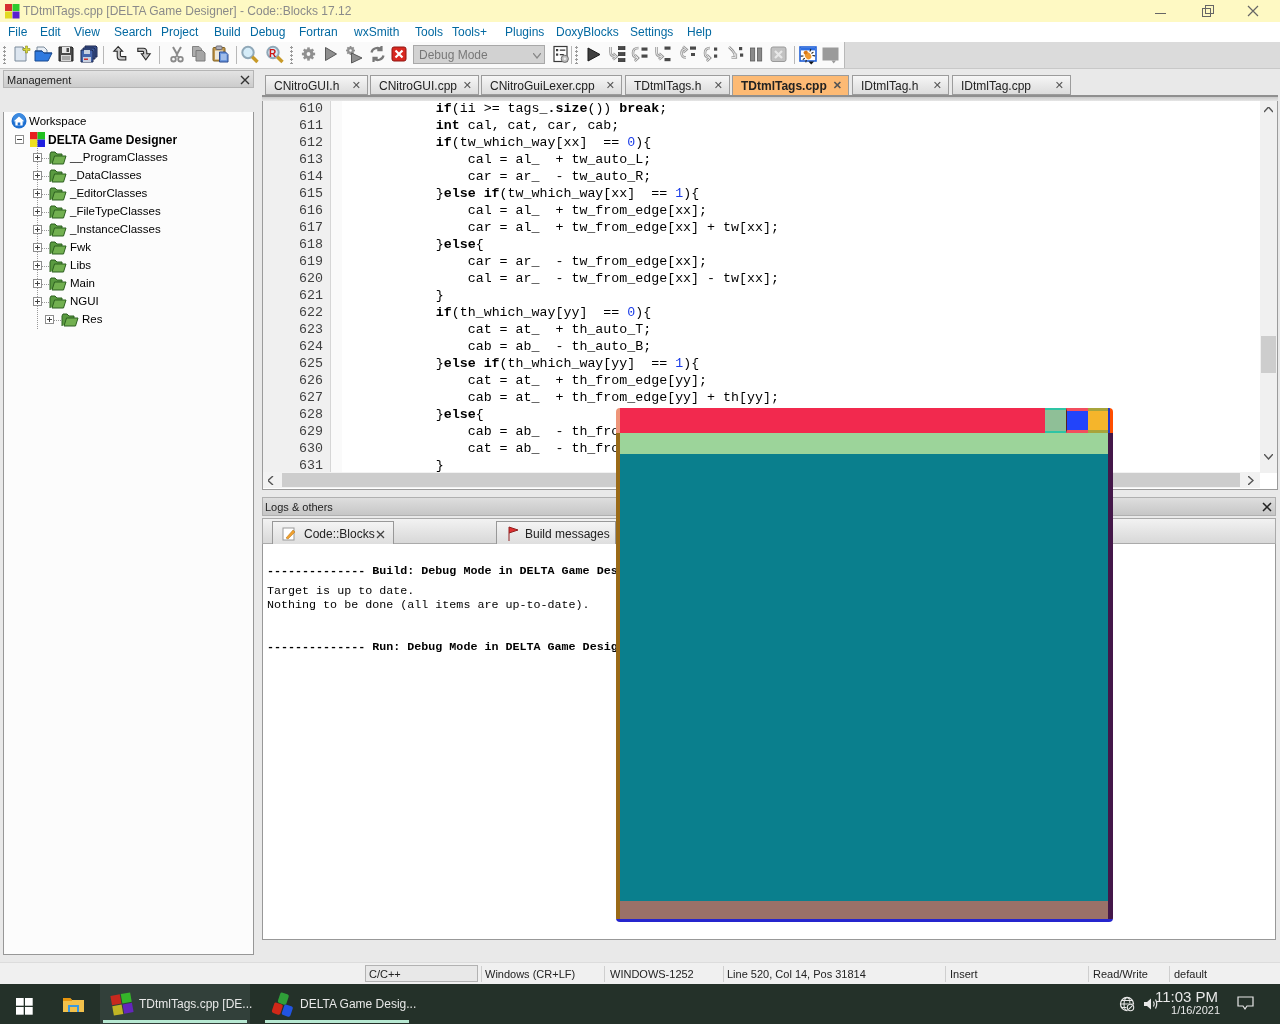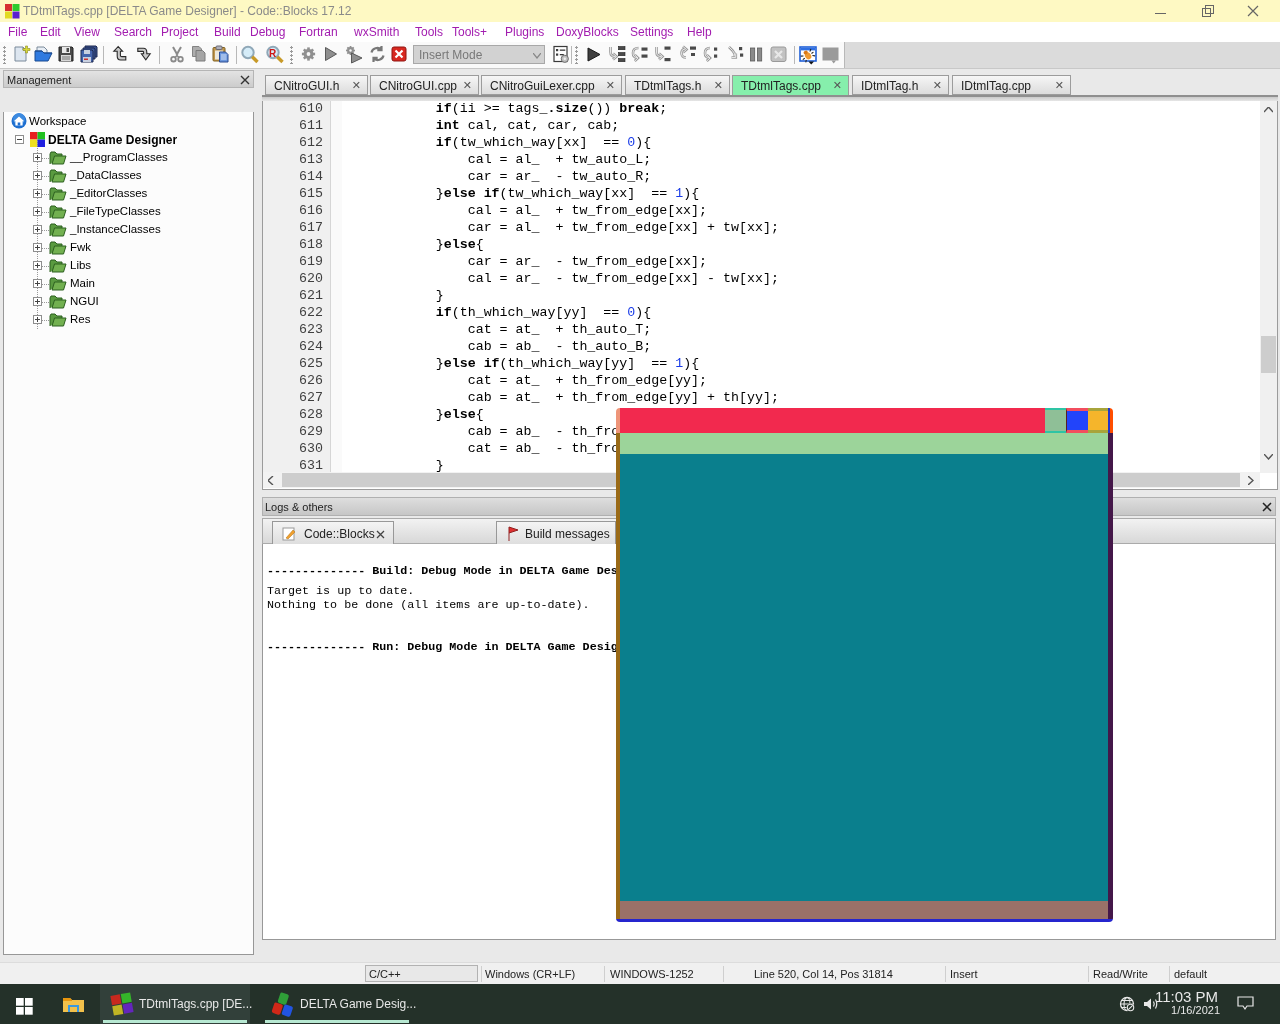--- a/index.html
+++ b/index.html
@@ -3,21 +3,21 @@
 <meta charset="utf-8">
 <style>
 * { margin:0; padding:0; box-sizing:border-box; }
 html,body { width:1280px; height:1024px; overflow:hidden; font-family:"Liberation Sans", sans-serif; }
 body { position:relative; background:#e9e9e9; }
 .abs { position:absolute; }
 
 #titlebar { left:0; top:0; width:1280px; height:22px; background:#fef9c3; }
 #titletext { left:23px; top:4px; font-size:12px; color:#8a8a8a; }
 
-#menubar { left:0; top:22px; width:1280px; height:20px; background:#ffffff; font-size:12px; color:#a21caf; }
+#menubar { left:0; top:22px; width:1280px; height:20px; background:#ffffff; font-size:12px; color:#0369a1; }
 #menubar span { position:absolute; top:3px; }
 
 #toolbar { left:0; top:42px; width:1280px; height:27px; background:#dbdbdb; border-bottom:1px solid #c8c8c8; }
 #toolbarinner { left:0; top:0; width:845px; height:26px; background:#fafafa; border-right:1px solid #b8b8b8;}
 .tsep { position:absolute; top:4px; width:1px; height:18px; background:#b8b8b8; }
 .grip { position:absolute; top:4px; width:4px; height:18px;
   background-image:radial-gradient(circle at 1.5px 1.5px,#9a9a9a 1px,transparent 1.2px);
   background-size:4px 4px; }
 
 
@@ -34,21 +34,21 @@
 .expander { position:absolute; width:9px; height:9px; background:#fff; border:1px solid #8e8e8e; }
 .expander:before { content:""; position:absolute; left:1px; top:3px; width:5px; height:1px; background:#444; }
 .expander.plus:after { content:""; position:absolute; left:3px; top:1px; width:1px; height:5px; background:#444; }
 
 #editor { left:262px; top:74px; width:1016px; height:416px; background:#ffffff; border:1px solid #9b9b9b; }
 #edtabs { left:262px; top:74px; width:1016px; height:27px; background:transparent; }
 #edtabsbg { left:262px; top:74px; width:1016px; height:21px; background:#e9e9e9; }
 .etab { position:absolute; top:1px; height:20px; background:linear-gradient(#f6f6f6,#dcdcdc); border:1px solid #9c9c9c; font-size:12px; color:#222; }
 .etab span.t { position:absolute; left:8px; top:3px; white-space:nowrap; }
 .etab .x { position:absolute; right:6px; top:3px; font-size:11px; color:#555; }
-.etab.active { background:#86efac; height:21px; border-bottom-color:#fff; font-weight:normal; }
+.etab.active { background:#fdba74; height:21px; border-bottom-color:#fff; font-weight:bold; }
 #gutter { left:263px; top:101px; width:67px; height:371px; background:#f0f0f0; }
 #gutternums { left:263px; top:100px; width:60px; text-align:right; font-family:"Liberation Mono",monospace; font-size:13.3px; line-height:17px; color:#404040; }
 #foldmargin { left:330px; top:101px; width:12px; height:371px; background:#fafafa; border-left:1px solid #d6d6d6;}
 #code { left:340px; top:100px; font-family:"Liberation Mono",monospace; font-size:13.3px; line-height:17px; color:#000; white-space:pre; }
 #code .n { color:#1a3ce8; }
 
 #vscroll { left:1260px; top:101px; width:17px; height:372px; background:#f0f0f0; }
 #hscroll { left:263px; top:472px; width:997px; height:16px; background:#f2f2f2; }
 
 #logpanel { left:262px; top:497px; width:1016px; height:457px; background:#e9e9e9; }
@@ -112,21 +112,21 @@
   <div class="abs" id="toolbarinner"></div>
   <div class="grip" style="left:3px"></div>
   <div class="tsep" style="left:103px"></div>
   <div class="tsep" style="left:159px"></div>
   <div class="tsep" style="left:236px"></div>
   <div class="grip" style="left:290px"></div>
   <div class="grip" style="left:575px"></div>
   <div class="tsep" style="left:571px"></div>
   <div class="tsep" style="left:794px"></div>
   <div class="abs" id="combobox" style="left:413px;top:3px;width:132px;height:19px;background:#d2d2d2;border:1px solid #a8a8a8;color:#787878;font-size:12px;">
-    <span style="position:absolute;left:5px;top:2px;white-space:nowrap">Insert Mode</span>
+    <span style="position:absolute;left:5px;top:2px;white-space:nowrap">Debug Mode</span>
     <svg style="position:absolute;right:3px;top:7px" width="8" height="6">
         <path d="M0 0 L4 5 L8 0" fill="none" stroke="#888" stroke-width="1.3"></path>
       </svg>
   </div>
   <svg class="abs" style="left:0;top:3px" width="852" height="22" id="tbicons">
   <g transform="translate(14,0)">
         <path d="M1 2 L9 2 L12 5 L12 16 L1 16 Z" fill="#dde6f0" stroke="#7a8a9a"></path>
         <path d="M9 2 L9 5 L12 5" fill="none" stroke="#7a8a9a"></path>
         <path d="M11.5 1 L13.5 1 L13.5 3.5 L16 3.5 L16 5.5 L13.5 5.5 L13.5 8 L11.5 8 L11.5 5.5 L9 5.5 L9 3.5 L11.5 3.5 Z" fill="#d8d834" stroke="#8a8a20" stroke-width="0.6"></path>
       </g>
@@ -398,21 +398,21 @@
     </div>
     <div class="trow" style="left:0;top:181px;width:249px">
       <div class="abs" style="left:38px;top:9px;width:8px;height:1px;background-image:linear-gradient(to right,#999 1px,transparent 1px);background-size:2px 1px"></div>
       <div class="expander plus" style="left:29px;top:4px"></div>
       <svg style="position:absolute;left:45px;top:2px" width="18" height="14">
         <path d="M1 13 L1 3 L2 1 L6 1 L8 3 L13 3 L13 5" fill="#5a9a40" stroke="#2d6020" stroke-width="1"></path>
         <path d="M3 13 L5.5 5 L17 5 L14.5 13 Z" fill="#72b050" stroke="#2d6020" stroke-width="1"></path>
       </svg>
       <span class="lbl" style="left:66px">NGUI</span>
     </div>
-    <div class="trow" style="left:0;top:199px;width:249px">
+    <div class="trow" style="left:12px;top:199px;width:249px">
       <div class="abs" style="left:38px;top:9px;width:8px;height:1px;background-image:linear-gradient(to right,#999 1px,transparent 1px);background-size:2px 1px"></div>
       <div class="expander plus" style="left:29px;top:4px"></div>
       <svg style="position:absolute;left:45px;top:2px" width="18" height="14">
         <path d="M1 13 L1 3 L2 1 L6 1 L8 3 L13 3 L13 5" fill="#5a9a40" stroke="#2d6020" stroke-width="1"></path>
         <path d="M3 13 L5.5 5 L17 5 L14.5 13 Z" fill="#72b050" stroke="#2d6020" stroke-width="1"></path>
       </svg>
       <span class="lbl" style="left:66px">Res</span>
     </div>
   </div>
 </div>
@@ -565,21 +565,21 @@
     <pre class="abs logl" style="top:54px">Nothing to be done (all items are up-to-date).</pre>
     <pre class="abs logl" style="top:95.5px"><b>-------------- Run: Debug Mode in DELTA Game Designer (compiler: GNU GCC Compiler)---------------</b></pre>
   </div>
 </div>
 
 <div class="abs" id="statusbar">
   <div style="position:absolute;left:365px;top:2px;width:113px;height:17px;border:1px solid #b2b2b2;background:#e8e8e8"></div>
   <span style="left:369px">C/C++</span>
   <span style="left:485px">Windows (CR+LF)</span>
   <span style="left:610px">WINDOWS-1252</span>
-  <span style="left:754px">Line 520, Col 14, Pos 31814</span>
+  <span style="left:727px">Line 520, Col 14, Pos 31814</span>
   <span style="left:950px">Insert</span>
   <span style="left:1093px">Read/Write</span>
   <span style="left:1174px">default</span>
   <div style="position:absolute;left:481px;top:3px;width:1px;height:16px;background:#cfcfcf"></div>
   <div style="position:absolute;left:604px;top:3px;width:1px;height:16px;background:#cfcfcf"></div>
   <div style="position:absolute;left:723px;top:3px;width:1px;height:16px;background:#cfcfcf"></div>
   <div style="position:absolute;left:945px;top:3px;width:1px;height:16px;background:#cfcfcf"></div>
   <div style="position:absolute;left:1088px;top:3px;width:1px;height:16px;background:#cfcfcf"></div>
   <div style="position:absolute;left:1169px;top:3px;width:1px;height:16px;background:#cfcfcf"></div>
 </div>

